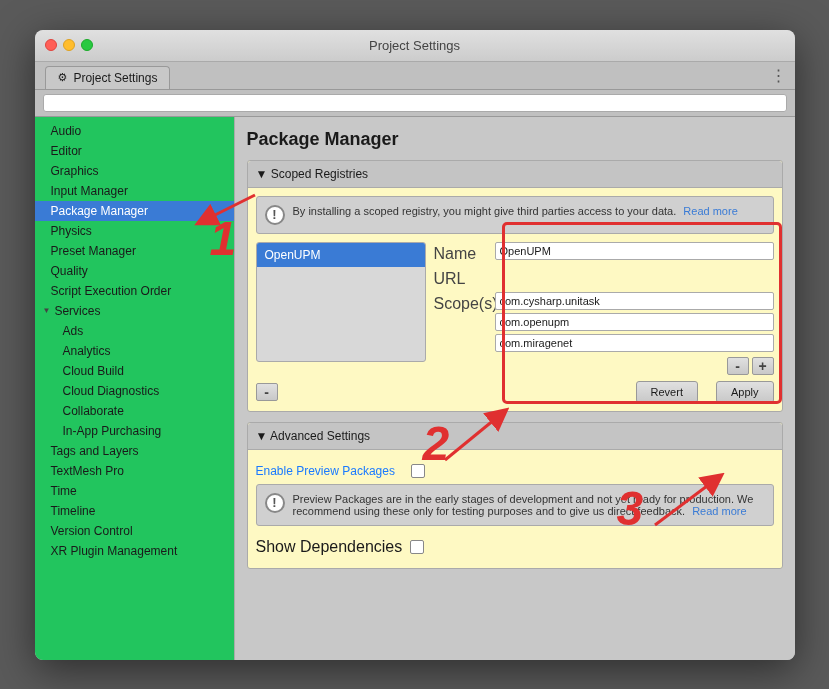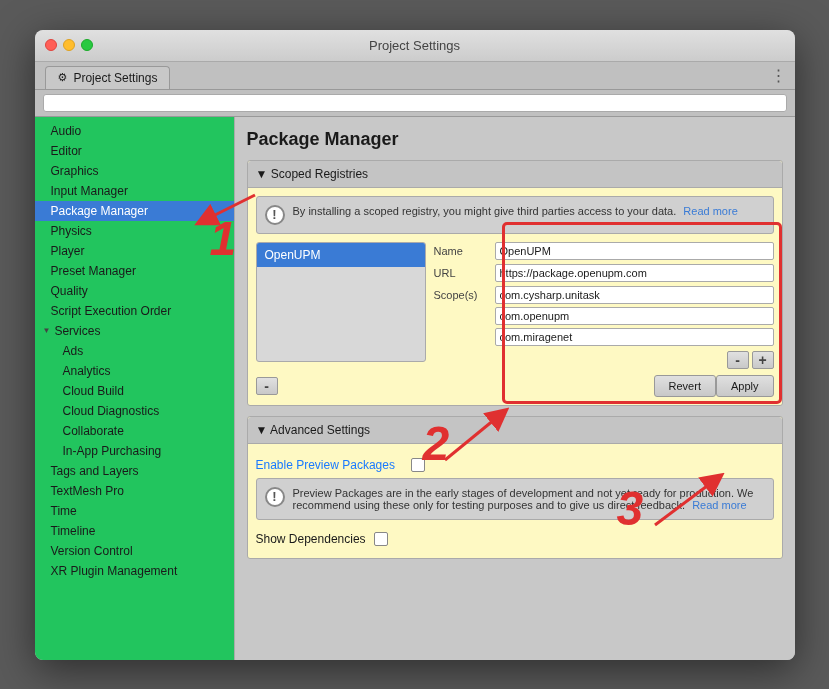--- a/index.html
+++ b/index.html
@@ -224,21 +224,21 @@
       flex-direction: column;
       gap: 4px;
     }
     .form-row {
       display: flex;
       align-items: flex-start;
       gap: 6px;
     }
     .form-label {
       width: 55px;
-      font-size: 11px;
+      font-size: 16px;
       padding-top: 3px;
       color: #444;
     }
     .form-input {
       flex: 1;
       background: white;
       border: 1px solid #aaa;
       border-radius: 2px;
       padding: 2px 4px;
       font-size: 11px;
@@ -305,21 +305,21 @@
     .enable-label {
       color: #1a7aff;
       cursor: pointer;
       font-size: 12px;
     }
     .show-deps-row {
       display: flex;
       align-items: center;
       gap: 8px;
       padding: 4px 0;
-      font-size: 12px;
+      font-size: 16px;
     }
   </style>
 </head>
 <body>
 
 <div class="window">
 
   <div class="title-bar">
     <div class="traffic-lights">
       <div class="traffic-light tl-close"></div>
@@ -343,21 +343,20 @@
 
   <div class="main-content">
 
     <div class="sidebar">
       <div class="sidebar-item">Audio</div>
       <div class="sidebar-item">Editor</div>
       <div class="sidebar-item">Graphics</div>
       <div class="sidebar-item">Input Manager</div>
       <div class="sidebar-item selected">Package Manager</div>
       <div class="sidebar-item">Physics</div>
-      <div class="sidebar-item">Player</div>
       <div class="sidebar-item">Preset Manager</div>
       <div class="sidebar-item">Quality</div>
       <div class="sidebar-item">Script Execution Order</div>
       <div class="sidebar-section-header">
         <span class="triangle">▼</span>
         <span>Services</span>
       </div>
       <div class="sidebar-item indent">Ads</div>
       <div class="sidebar-item indent">Analytics</div>
       <div class="sidebar-item indent">Cloud Build</div>
@@ -395,40 +394,39 @@
                 <div class="registry-list-item selected">OpenUPM</div>
               </div>
             </div>
             <div class="registry-form">
               <div class="form-row">
                 <span class="form-label">Name</span>
                 <input class="form-input" type="text" value="OpenUPM" style="">
               </div>
               <div class="form-row">
                 <span class="form-label">URL</span>
-                <input class="form-input" type="text" value="https://package.openupm.com" style="">
               </div>
               <div class="form-row">
                 <span class="form-label">Scope(s)</span>
                 <div class="scopes-col">
                   <input class="form-input" type="text" value="com.cysharp.unitask" style="">
                   <input class="form-input" type="text" value="com.openupm" style="">
                   <input class="form-input" type="text" value="com.miragenet" style="">
                   <div class="scope-controls">
                     <div class="small-btn">-</div>
                     <div class="small-btn">+</div>
                   </div>
                 </div>
               </div>
             </div>
           </div>
 
           <div class="bottom-controls">
             <div class="small-btn">-</div>
-            <div style="display:flex;gap:0;">
+            <div style="display:flex;gap:18px;">
               <button class="action-btn">Revert</button>
               <button class="action-btn">Apply</button>
             </div>
           </div>
         </div>
       </div>
 
       <div class="section">
         <div class="section-header">
           <span>▼ Advanced Settings</span>

